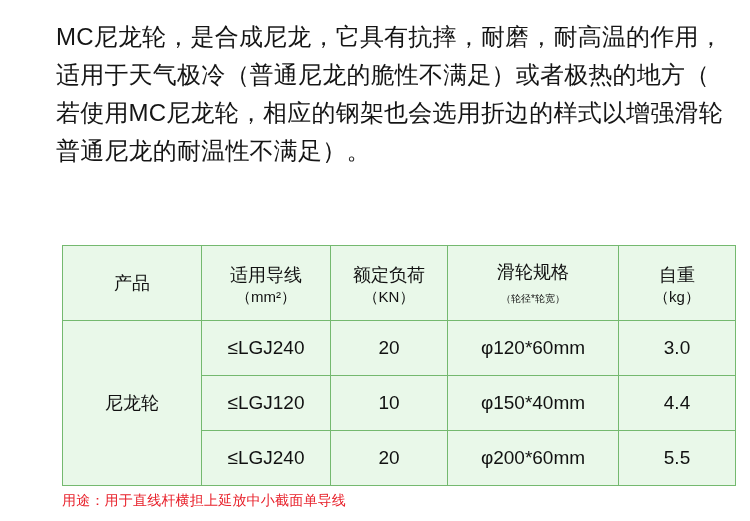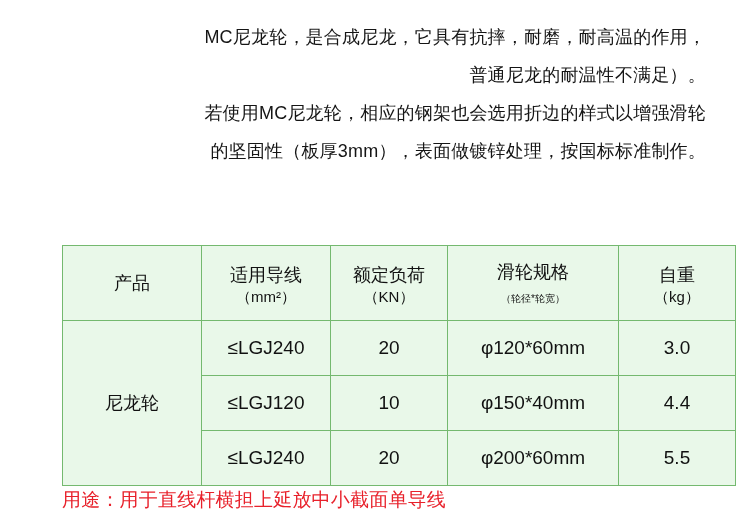--- a/index.html
+++ b/index.html
@@ -21,26 +21,25 @@
     box-sizing: border-box;
   }
   .intro {
     position: absolute;
     left: 56px;
     top: 18px;
     width: 650px;
   }
   .intro p {
     margin: 0;
-    font-size: 18px;
+    font-size: 24px;
     line-height: 38px;
     letter-spacing: 0.2px;
     color: #151515;
     white-space: nowrap;
-    text-align: right;
   }
   .spec-table {
     position: absolute;
     left: 62px;
     top: 245px;
     width: 628px;
     border-collapse: collapse;
     background: #e9f8e9;
     table-layout: fixed;
   }
@@ -80,37 +79,37 @@
   }
   .col-product { width: 130px; }
   .col-wire    { width: 120px; }
   .col-load    { width: 108px; }
   .col-spec    { width: 162px; }
   .col-weight  { width: 108px; }
   .usage {
     position: absolute;
     left: 62px;
     top: 487px;
-    font-size: 19px;
+    font-size: 14px;
     line-height: 26px;
     color: #e8212b;
     white-space: nowrap;
     letter-spacing: 0.2px;
   }
 </style>
 </head>
 <body>
 
 <div class="page">
 
   <div class="intro">
     <p>MC尼龙轮，是合成尼龙，它具有抗摔，耐磨，耐高温的作用，</p>
+    <p>适用于天气极冷（普通尼龙的脆性不满足）或者极热的地方（</p>
+    <p>若使用MC尼龙轮，相应的钢架也会选用折边的样式以增强滑轮</p>
     <p>普通尼龙的耐温性不满足）。</p>
-    <p>若使用MC尼龙轮，相应的钢架也会选用折边的样式以增强滑轮</p>
-    <p>的坚固性（板厚3mm），表面做镀锌处理，按国标标准制作。</p>
   </div>
 
   <table class="spec-table">
     <thead>
       <tr>
         <th class="col-product">
           <span>产品</span>
         </th>
         <th class="col-wire">
           <span>适用导线</span>

